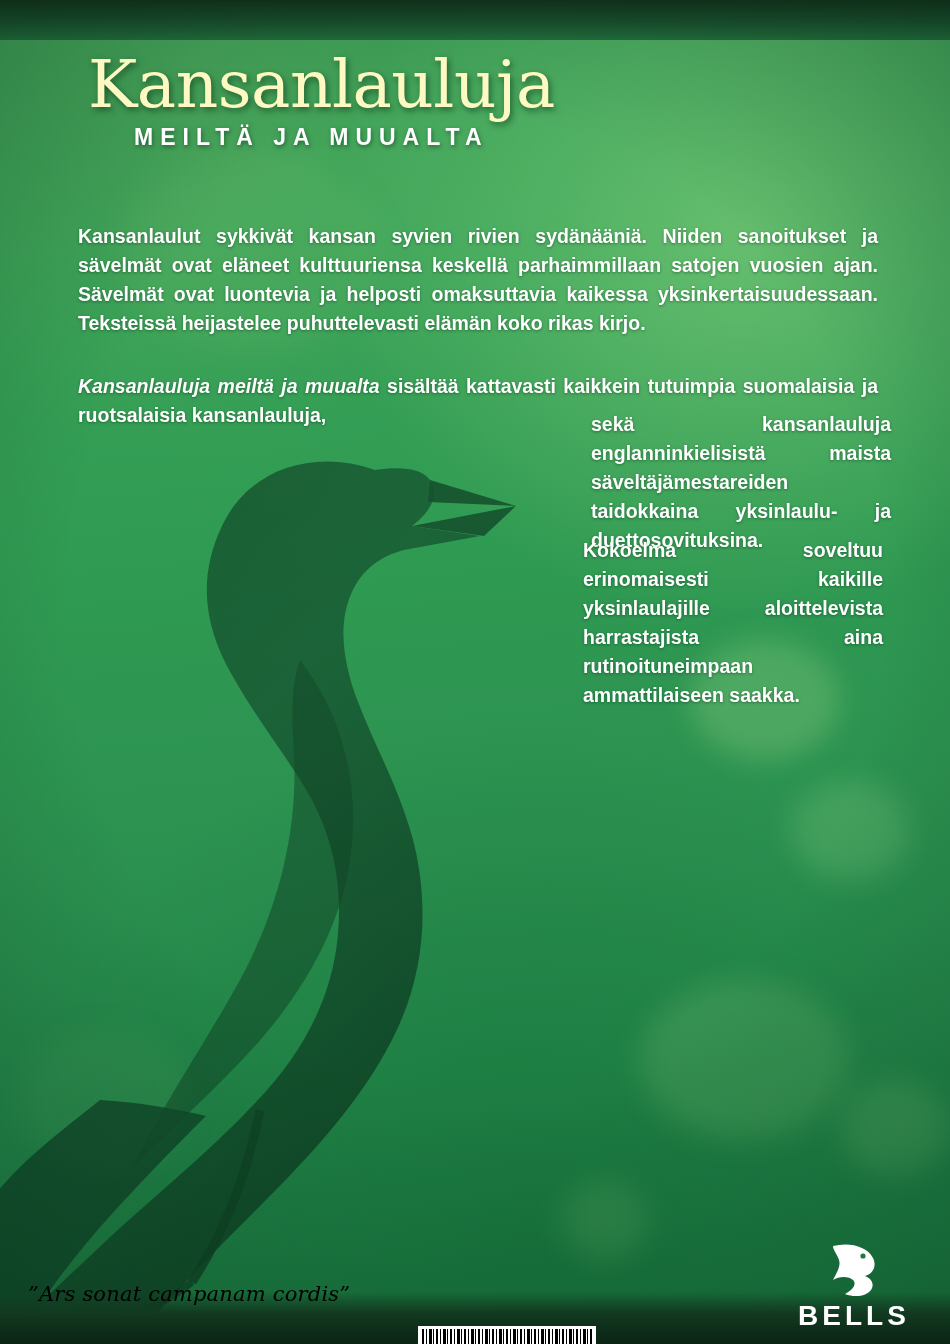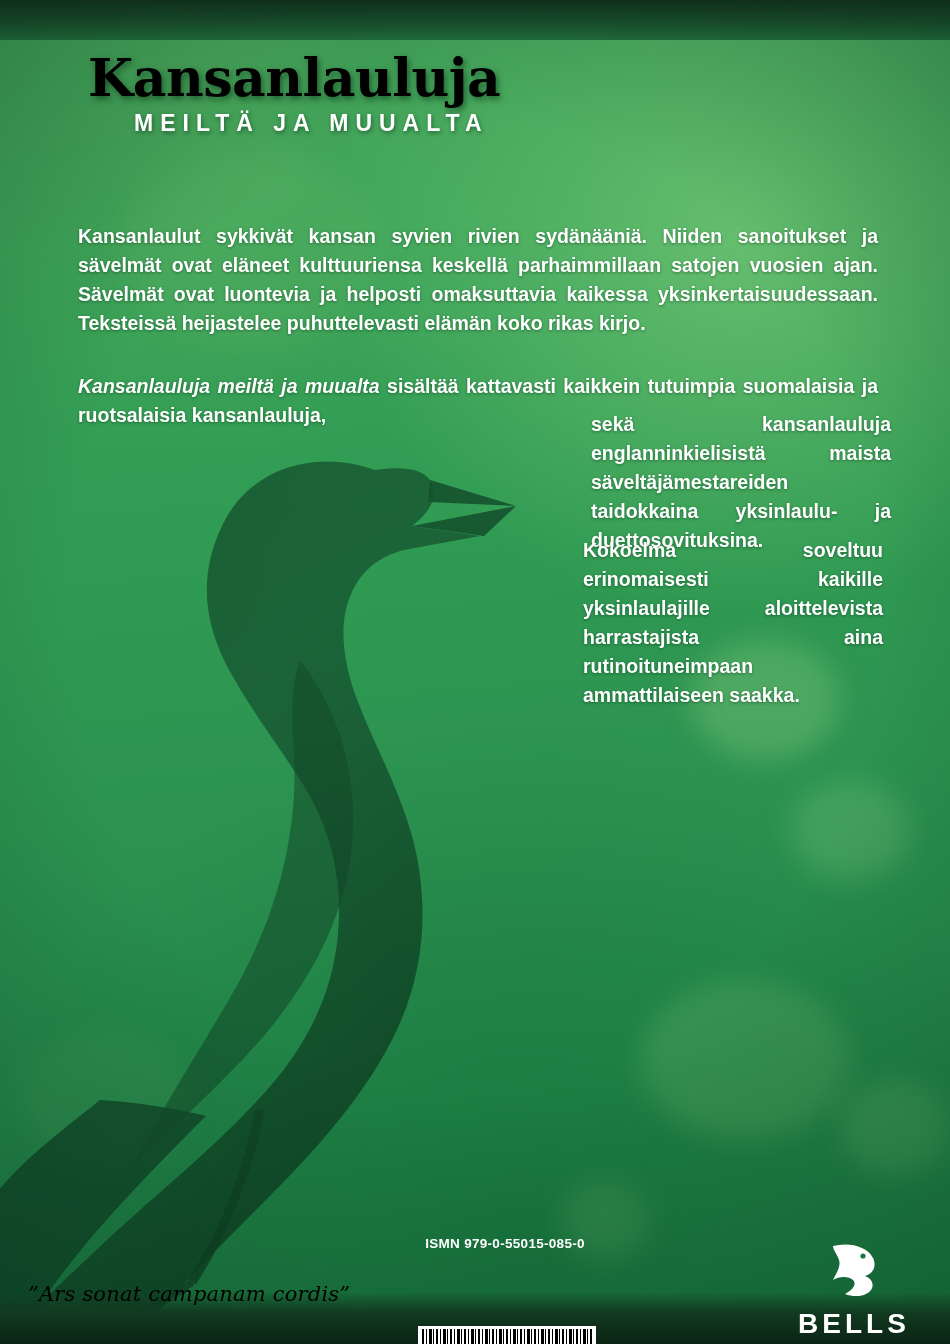--- a/index.html
+++ b/index.html
@@ -74,24 +74,24 @@
   }
 
   .title-block {
     position: absolute;
     left: 88px;
     top: 52px;
     width: 620px;
   }
   .title-main {
     font-family: "DejaVu Serif", serif;
-    font-weight: bold;
-    font-size: 52px;
+    font-weight: normal;
+    font-size: 66px;
     line-height: 1;
-    color: #000000;
+    color: #fef9c3;
     letter-spacing: -0.5px;
     text-shadow: 2px 3px 6px rgba(0,40,15,0.55);
     white-space: nowrap;
   }
   .title-sub {
     margin-top: 6px;
     margin-left: 46px;
     font-family: "Liberation Sans", sans-serif;
     font-weight: bold;
     font-size: 23px;
@@ -178,21 +178,21 @@
     text-align: center;
     color: #ffffff;
   }
   .logo-mark { height: 58px; }
   .logo-mark svg { display: block; margin: 0 auto; }
   .logo-text {
     font-family: "Liberation Sans", sans-serif;
     font-weight: bold;
     font-size: 28px;
     letter-spacing: 4px;
-    margin-top: 10px;
+    margin-top: 2px;
   }
 </style>
 </head>
 <body>
 
 <div id="page">
 
   <div class="bg-base"></div>
   <div class="bg-topbar"></div>
 
@@ -274,21 +274,20 @@
     <div class="para p1">Kansanlaulut sykkivät kansan syvien rivien sydänääniä. Niiden sanoitukset ja sävelmät ovat eläneet kulttuuriensa keskellä parhaimmillaan satojen vuosien ajan. Sävelmät ovat luontevia ja helposti omaksuttavia kaikessa yksinkertaisuudessaan. Teksteissä heijastelee puhuttelevasti elämän koko rikas kirjo.</div>
 
     <div class="para p2">
       <em class="lead">Kansanlauluja meiltä ja muualta</em><span> sisältää kattavasti kaikkein tutuimpia suomalaisia ja ruotsalaisia kansanlauluja,</span>
     </div>
 
     <div class="para p3">sekä kansanlauluja englanninkielisistä maista säveltäjämestareiden taidokkaina yksinlaulu- ja duettosovituksina.</div>
 
     <div class="para p4">Kokoelma soveltuu erinomaisesti kaikille yksinlaulajille aloittelevista harrastajista aina rutinoituneimpaan ammattilaiseen saakka.</div>
 
-    <div class="ismn">ISMN 979-0-55015-085-0</div>
 
     <div class="barcode">
       <div class="bars"></div>
       <div class="barcode-num">9 790550 150850</div>
     </div>
 
     <div class="motto">”Ars sonat campanam cordis”</div>
 
     <div class="logo">
       <div class="logo-mark">

